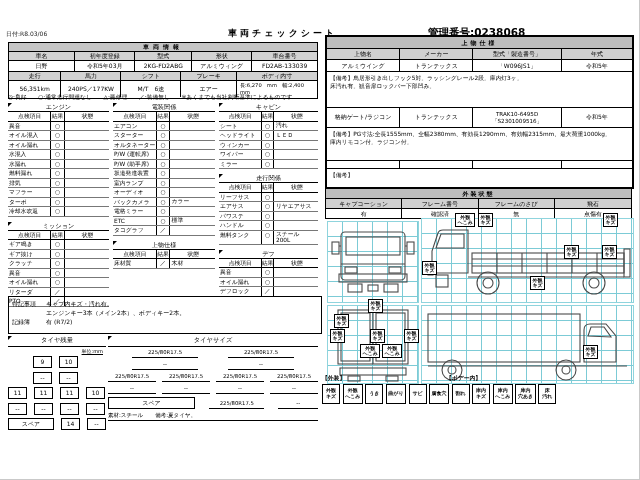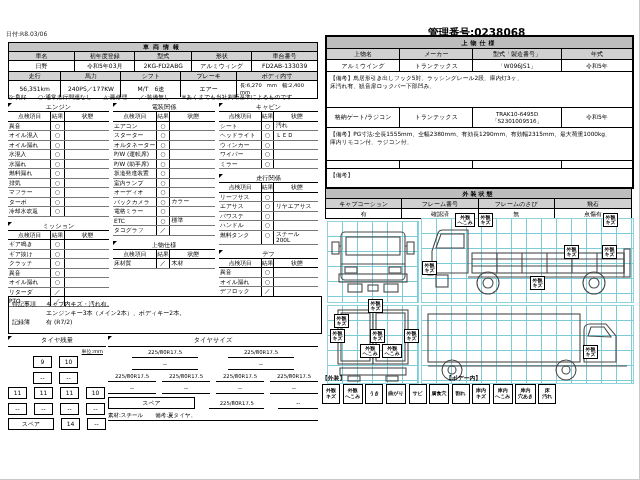--- a/index.html
+++ b/index.html
@@ -104,20 +104,21 @@
   .lg-box{min-width:13px;height:18px;border:1px solid #000;font-size:5px;font-weight:bold;
           display:flex;align-items:center;justify-content:center;text-align:center;
           white-space:pre-line;line-height:1.15;padding:0 1.5px;}
 </style>
 </head>
 <body>
 
 <div id="page">
 
   <div class="abs date">日付:R8.03/06</div>
+  <div class="abs sheet-title">車両チェックシート</div>
   <div class="abs ctrl-no">管理番号:0238068</div>
 
   <div class="abs vtable">
     <div class="vt-title" style="border-top:none;">車両情報</div>
     <div class="vrow g1 vhead">
       <div>車名</div>
       <div>初年度登録</div>
       <div>型式</div>
       <div>形状</div>
       <div>車台番号</div>

